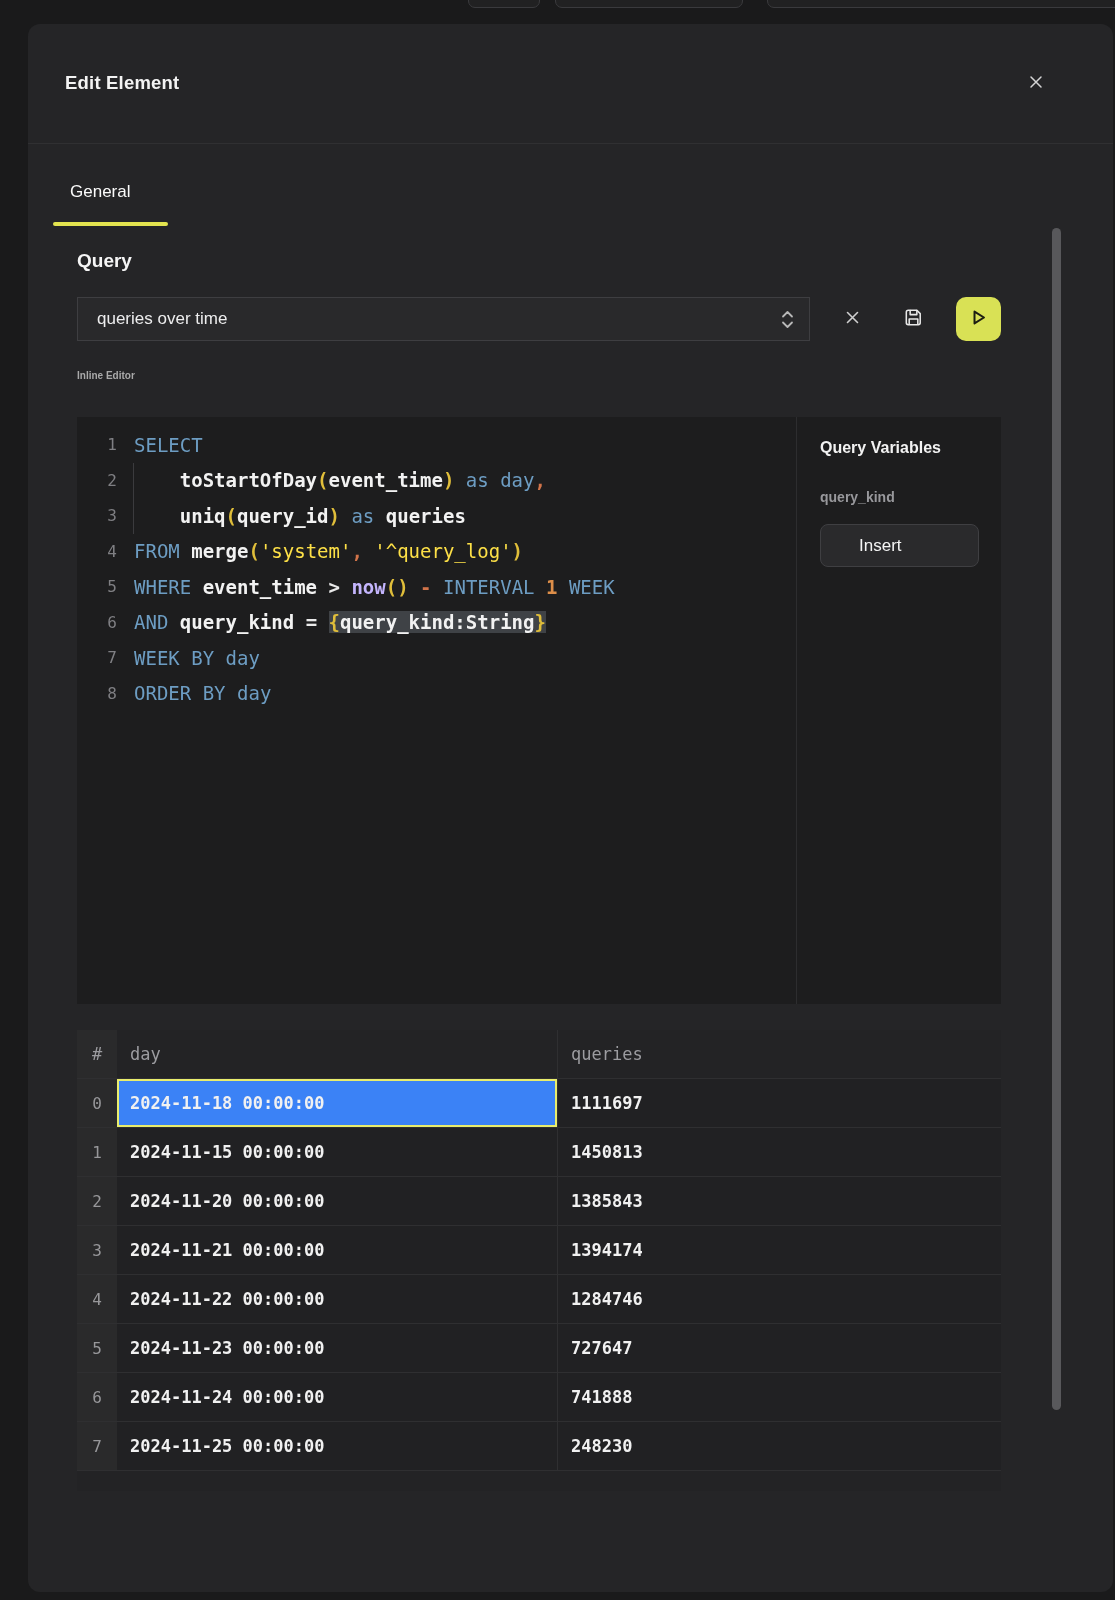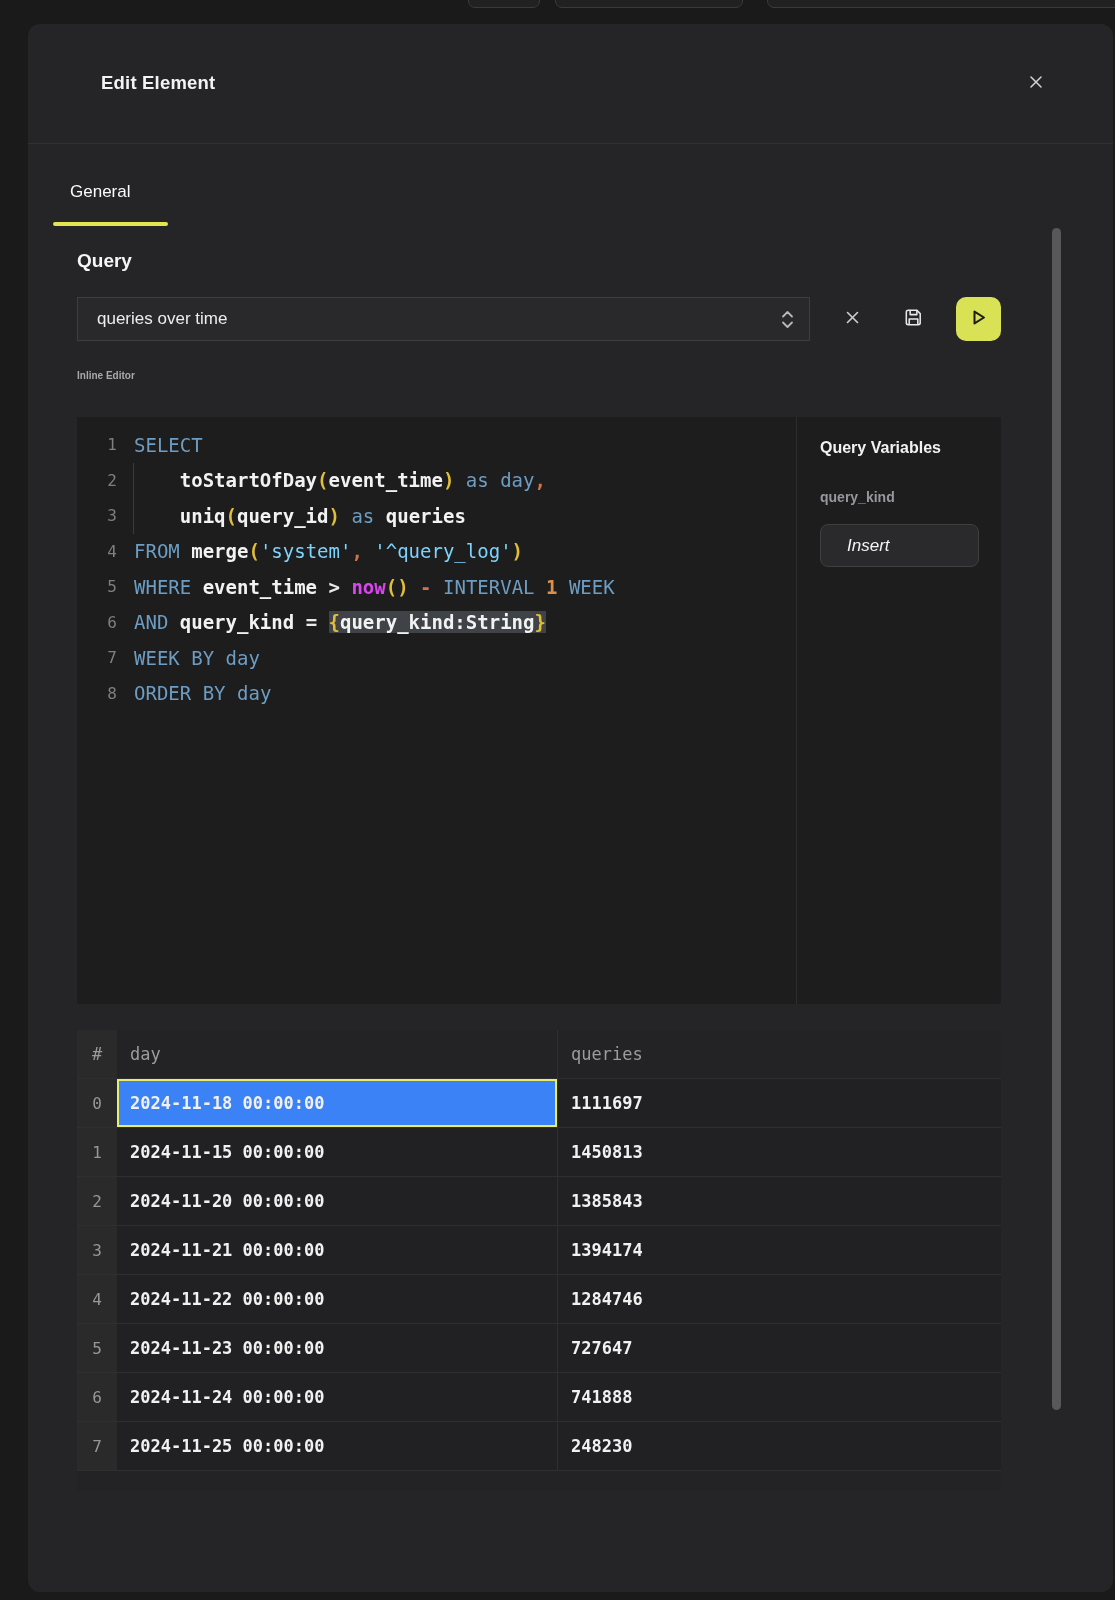--- a/index.html
+++ b/index.html
@@ -8,21 +8,21 @@
 
   
   .bg-btn { position:absolute; top:-14px; height:22px; border:1px solid #3a3a3d; background:#212122; border-radius:7px; }
   .bg-btn.b1 { left:468px; width:72px; }
   .bg-btn.b2 { left:555px; width:188px; }
   .bg-btn.b3 { left:767px; width:360px; }
 
   
   .modal { position:absolute; left:28px; top:24px; width:1085px; height:1568px; background:#252527; border-radius:12px; }
 
-  .modal-title { position:absolute; left:37px; top:48px; font-size:18.5px; font-weight:700; color:#f3f3f3; letter-spacing:.2px;margin-left:36px; }
+  .modal-title { position:absolute; left:37px; top:48px; font-size:18.5px; font-weight:700; color:#f3f3f3; letter-spacing:.2px; }
   .modal-close { position:absolute; left:992px; top:43px; width:32px; height:32px; display:flex; align-items:center; justify-content:center; cursor:pointer; background:none; border:none; }
   .header-divider { position:absolute; left:0; top:119px; width:100%; height:1px; background:#303032; }
 
   .tab-label { position:absolute; left:42px; top:158px; font-size:17px; color:#fafafa; cursor:pointer; }
   .tab-underline { position:absolute; left:25px; top:198px; width:115px; height:4px; border-radius:2px; background:#e3e44f; }
 
   .query-heading { position:absolute; left:49px; top:226px; font-size:19px; font-weight:700; color:#f5f5f5; }
 
   .query-select { position:absolute; left:49px; top:273px; width:733px; height:44px; background:#29292b; border:1px solid #3e3e41; border-radius:0; display:flex; align-items:center; cursor:pointer; }
   .query-select .value { margin-left:19px; font-size:17px; color:#ededee; flex:1; }
@@ -38,33 +38,33 @@
   
   .editor { position:absolute; left:49px; top:393px; width:924px; height:587px; background:#1d1d1e; }
   .code-area { position:absolute; left:0; top:0; width:719px; height:100%; padding-top:10px; }
   .code-line { display:flex; height:35.5px; align-items:center; font-family:"DejaVu Sans Mono",monospace; font-size:19px; }
   .gutter { width:40px; text-align:right; color:#7f7f83; font-size:16px; flex:none; }
   .code-text { margin-left:17px; white-space:pre; }
   .tok-pl  { color:#d8d8d8; }
   .tok-kw  { color:#6d9dc3;margin-top:23px; }
   .tok-fn  { color:#f2f2f2; font-weight:700; }
   .tok-pr  { color:#e0be3a; font-weight:700; }
-  .tok-str { color:#7dd3fc;margin-top:40px; }
+  .tok-str { color:#fde047;margin-top:40px; }
   .tok-op  { color:#d2744a; font-weight:700; }
-  .tok-orn { color:#d946ef; font-weight:700; }
+  .tok-orn { color:#c4b5fd; font-weight:700; }
   .tok-num { color:#dd8e49; font-weight:700; }
   .tok-sym { color:#eaeaea; font-weight:700; }
   .tok-hl  { background:#3f4246; }
   .indent-guide { position:absolute; left:56px; top:46px; width:1px; height:71px; background:#3b3b3e; }
 
   .vars-divider { position:absolute; left:719px; top:0; width:1px; height:100%; background:#2d2d2f; }
   .vars-panel { position:absolute; left:720px; top:0; width:204px; height:100%; }
   .vars-heading { position:absolute; left:23px; top:22px; font-size:16px; font-weight:700; color:#f2f2f2; }
   .var-name { position:absolute; left:23px; top:72px; font-size:14px; font-weight:700; color:#98989c; }
-  .insert-btn { position:absolute; left:23px; top:107px; width:159px; height:43px; background:#2a2a2c; border:1px solid #3f3f42; border-radius:8px; color:#f4f4f4; font-size:17px; font-family:"Liberation Sans",sans-serif; text-align:left; padding-left:26px; cursor:pointer;font-style:italic; }
+  .insert-btn { position:absolute; left:23px; top:107px; width:159px; height:43px; background:#2a2a2c; border:1px solid #3f3f42; border-radius:8px; color:#f4f4f4; font-size:17px; font-family:"Liberation Sans",sans-serif; text-align:left; padding-left:38px; cursor:pointer; }
 
   
   .results { position:absolute; left:49px; top:1006px; width:924px; font-family:"DejaVu Sans Mono",monospace; }
   .trow { display:flex; height:49px; }
   .trow + .trow { border-top:1px solid #2f2f31; }
   .cell { display:flex; align-items:center; }
   .c0 { width:40px; justify-content:center; background:#2a2a2b; color:#97979a; font-size:16px; flex:none; }
   .c1 { width:440px; padding-left:13px; background:#212123; flex:none; }
   .c2 { flex:1; padding-left:13px; background:#212123; border-left:1px solid #2f2f31; }
   .thead { height:48px; }

